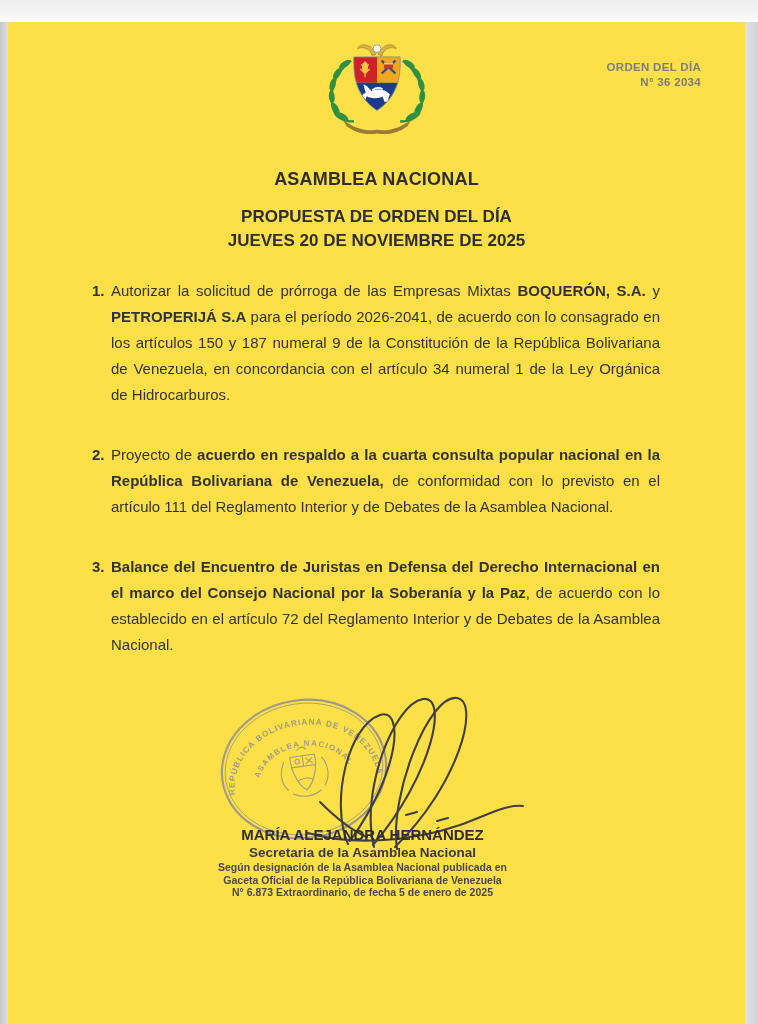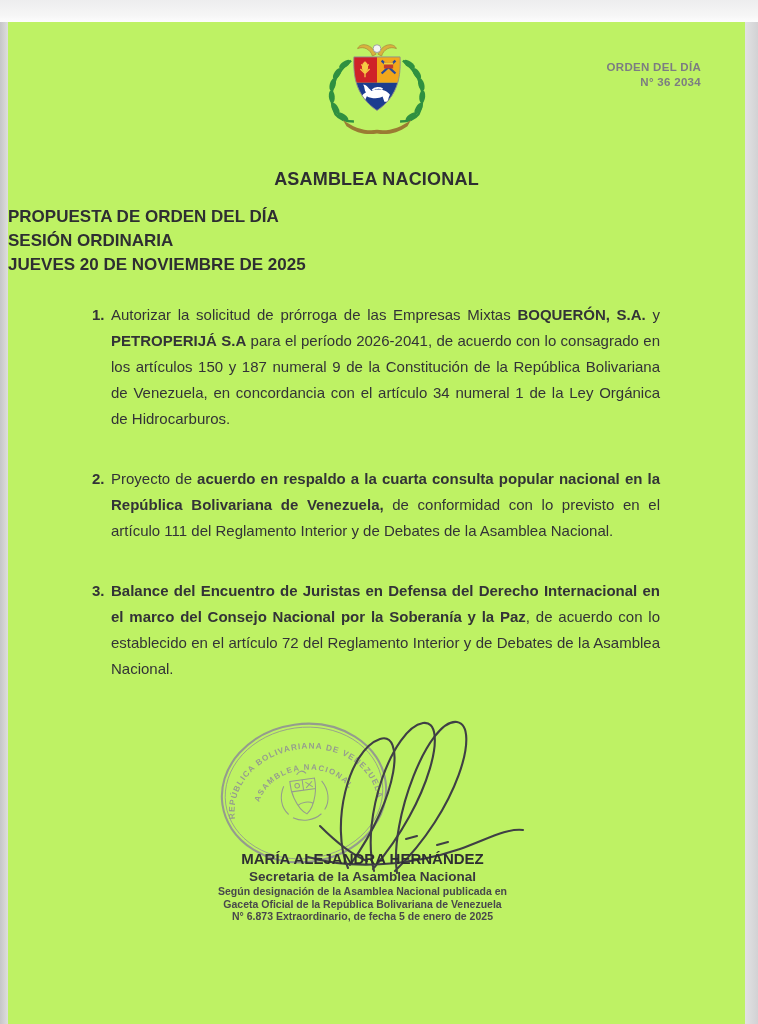--- a/index.html
+++ b/index.html
@@ -10,29 +10,29 @@
     -webkit-font-smoothing:antialiased;
   }
   
   .photo-top{position:absolute;top:0;left:0;right:0;height:22px;
     background:linear-gradient(180deg,#ededee 0%,#f6f6f6 70%,#fdfdfd 100%);}
   .edge-left{position:absolute;top:22px;bottom:0;left:0;width:8px;
     background:linear-gradient(90deg,#c6c6c8,#dedede);}
   .edge-right{position:absolute;top:22px;bottom:0;right:0;width:13px;
     background:linear-gradient(90deg,#e2e2e3,#d2d2d4);}
   
-  .page{position:absolute;left:8px;right:13px;top:22px;bottom:0;background:#bef264;color:#333337;}
+  .page{position:absolute;left:8px;right:13px;top:22px;bottom:0;background:#fde047;color:#333337;}
 
   .arms-row{position:relative;height:128px;padding-top:15px;text-align:center;}
   .arms-row svg{display:inline-block;}
   .badge{position:absolute;top:38px;right:44px;text-align:right;
     color:#7c7c82;font-size:11.5px;font-weight:700;line-height:15px;letter-spacing:.3px;}
 
   .org{ text-align:center;font-weight:700;font-size:18px;line-height:25px;letter-spacing:.2px;margin-top:2px;color:#2e2e32;}
-  .title-block{text-align:left;font-weight:700;font-size:17px;line-height:24px;margin-top:13px;color:#2e2e32;}
+  .title-block{text-align:center;font-weight:700;font-size:17px;line-height:24px;margin-top:13px;color:#2e2e32;}
 
   .agenda{margin-top:25px;}
   .agenda-item{position:relative;margin:0 85px 34px 84px;font-size:15px;line-height:26px;text-align:justify;color:#333337;}
   .agenda-item .num{position:absolute;left:0;top:0;font-weight:700;}
   .agenda-item .body{display:block;margin-left:19px;}
   .b{font-weight:700;}
 
   .sig-area{margin-top:26px;position:relative;}
   .sig-visual{position:relative;height:134px;}
   .seal-stamp{position:absolute;left:205px;top:2px;transform:rotate(-8deg);opacity:.85;}
@@ -109,21 +109,20 @@
       <div>N° 36 2034</div>
     </div>
   </div>
 
   <div class="org">
     <div>ASAMBLEA NACIONAL</div>
   </div>
 
   <div class="title-block">
     <div>PROPUESTA DE ORDEN DEL DÍA</div>
-    <div>SESIÓN ORDINARIA</div>
     <div>JUEVES 20 DE NOVIEMBRE DE 2025</div>
   </div>
 
   <div class="agenda">
     <div class="agenda-item">
       <span class="num">1.</span>
       <span class="body"><span>Autorizar la solicitud de prórroga de las Empresas Mixtas </span><span class="b">BOQUERÓN, S.A.</span><span> y </span><span class="b">PETROPERIJÁ S.A</span><span> para el período 2026-2041, de acuerdo con lo consagrado en los artículos 150 y 187 numeral 9 de la Constitución de la República Bolivariana de Venezuela, en concordancia con el artículo 34 numeral 1 de la Ley Orgánica de Hidrocarburos.</span></span>
     </div>
     <div class="agenda-item">
       <span class="num">2.</span>

